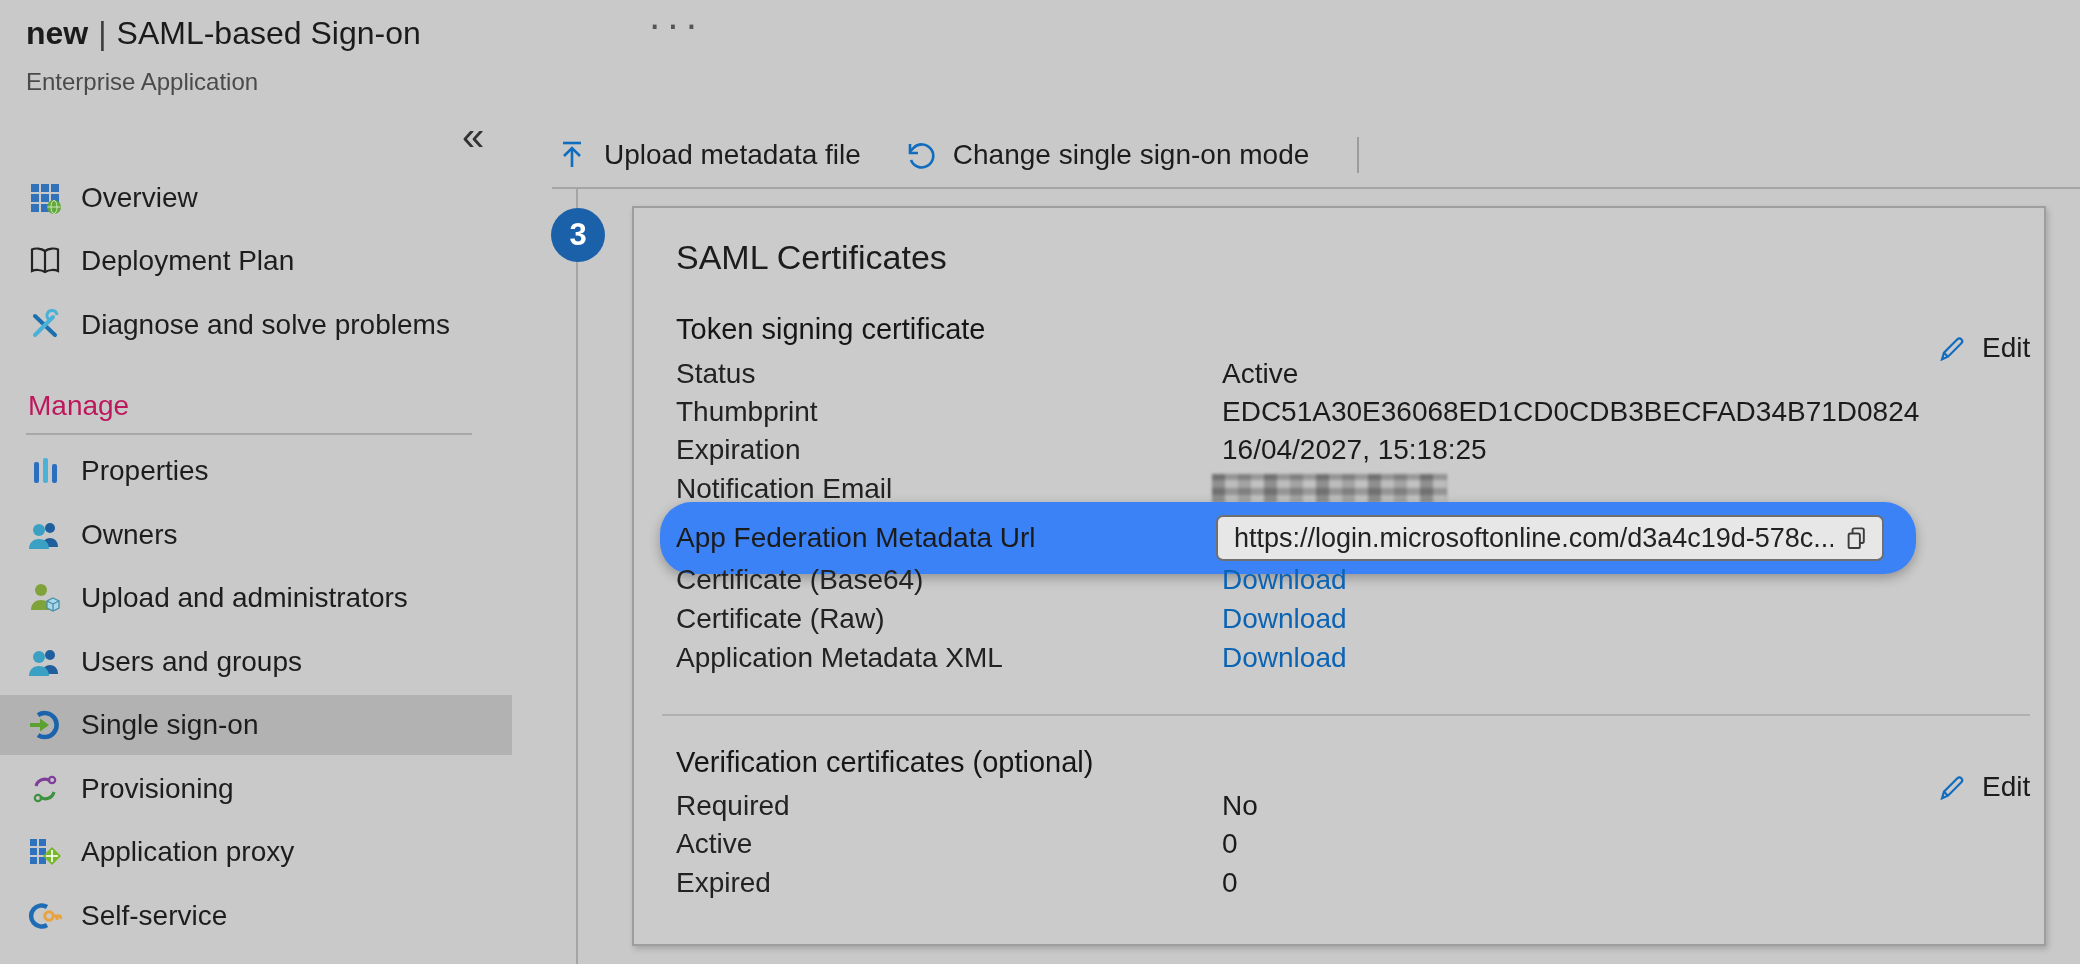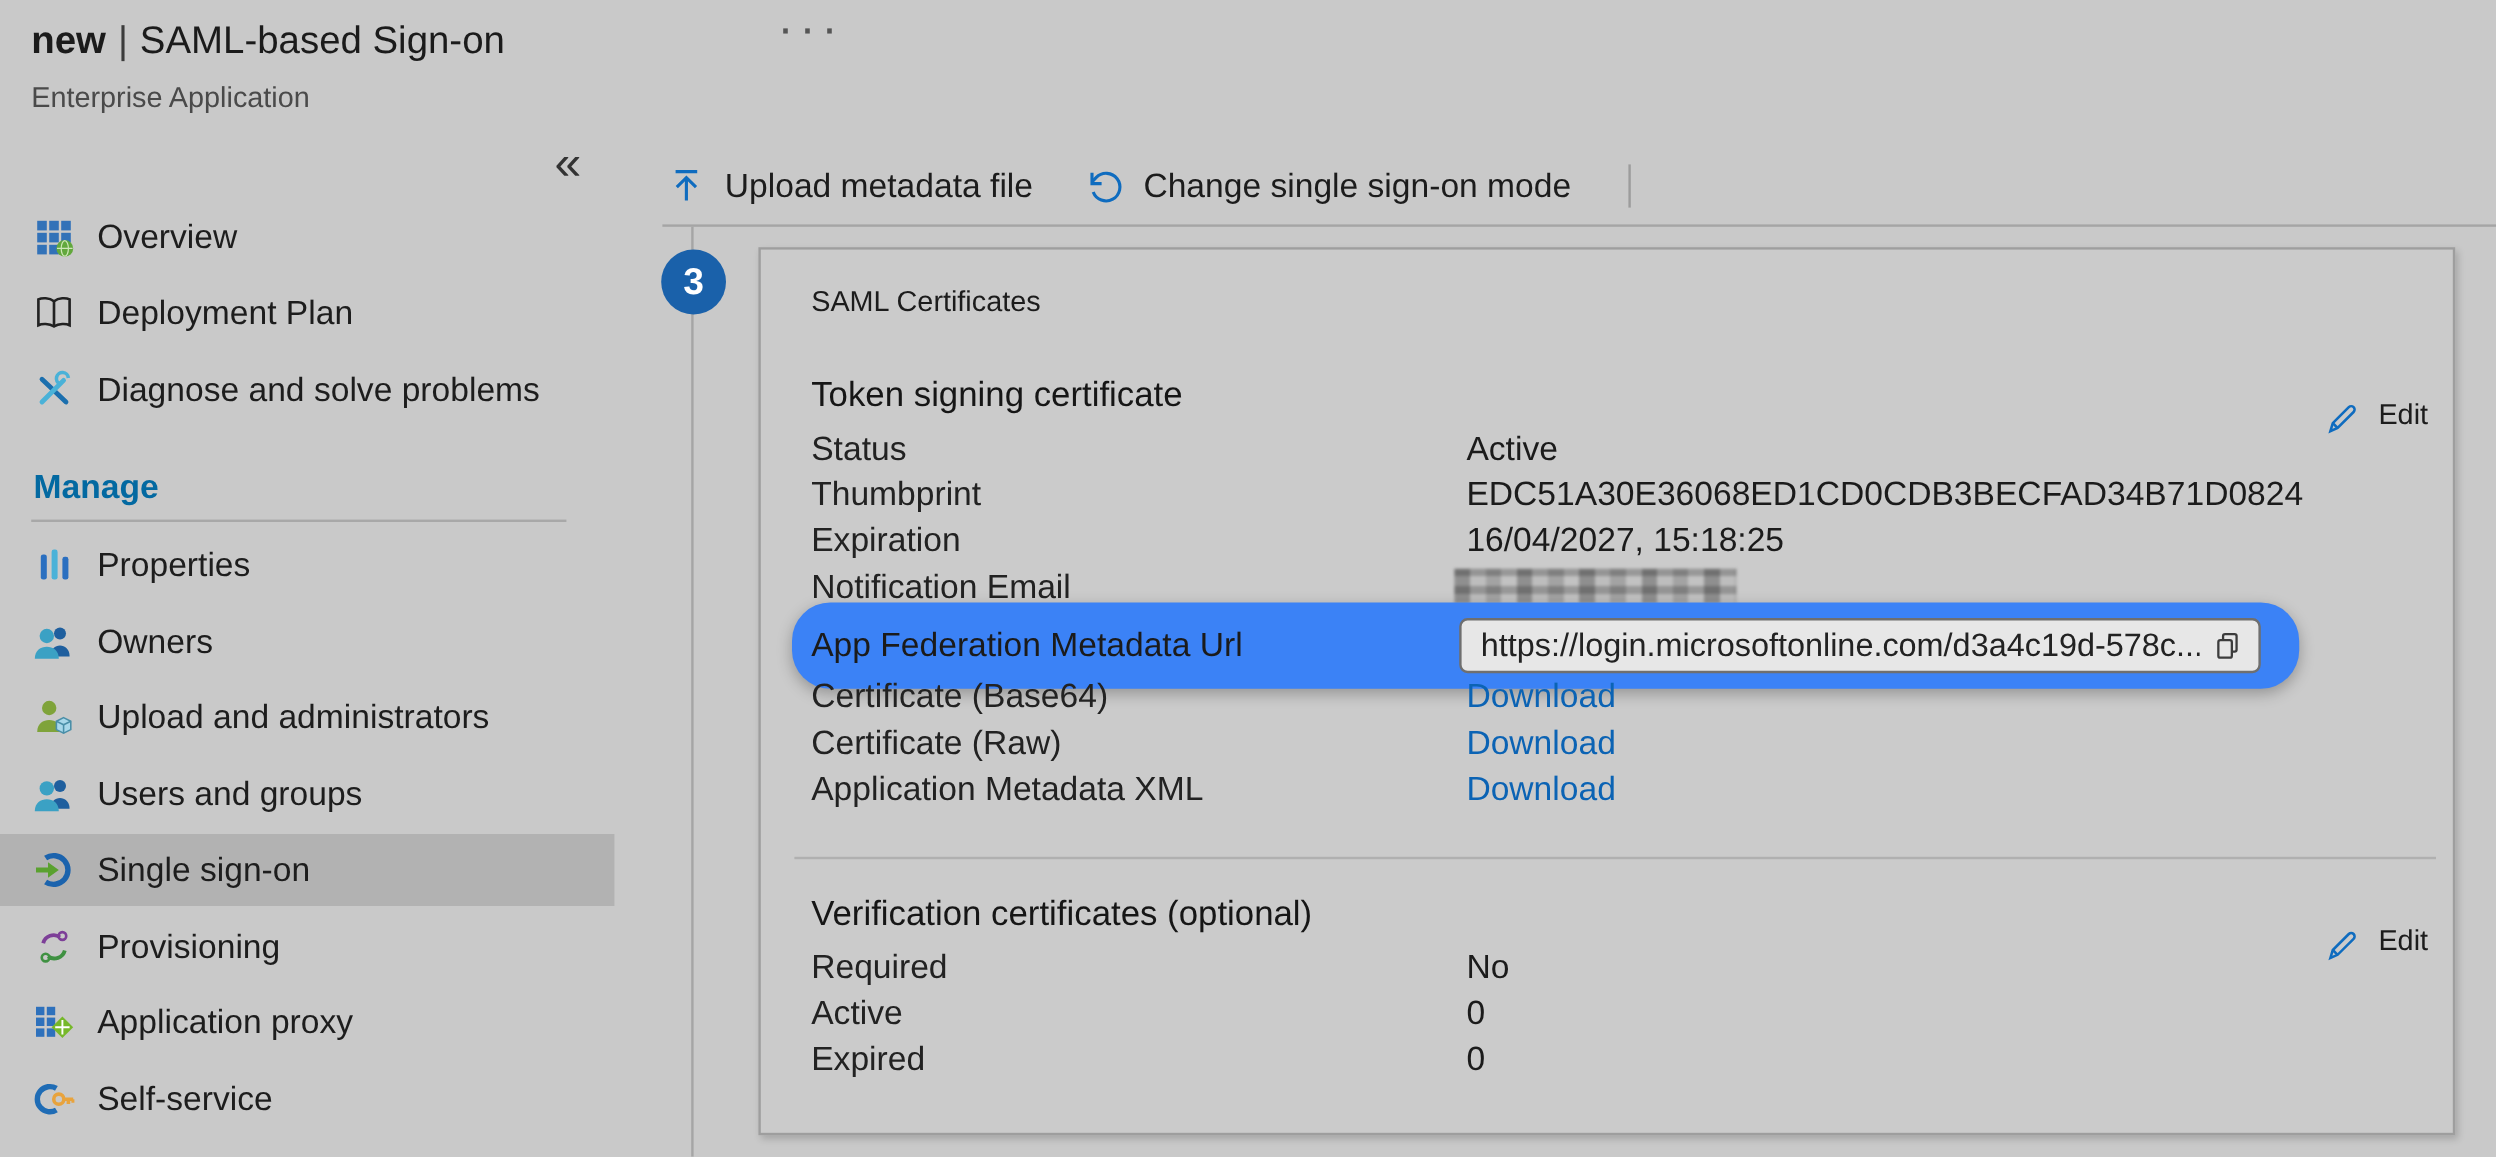--- a/index.html
+++ b/index.html
@@ -20,21 +20,21 @@
   .hdr-sub{left:26px;top:68px;font-size:24px;color:#4a4a4a;}
 
   
   .collapse{left:462px;top:116px;font-size:40px;color:#333;line-height:40px;cursor:pointer;}
   .side-item{
     left:0;width:512px;height:60px;display:flex;align-items:center;
     padding-left:28px;box-sizing:border-box;gap:19px;font-size:28px;color:#1d1d1d;cursor:pointer;
   }
   .side-item.selected{background:#b2b2b2;}
   .side-item svg{flex:0 0 auto;}
-  .side-section{left:28px;top:390px;font-size:28px;font-weight:700;color:#0369a1;}
+  .side-section{left:28px;top:390px;font-size:28px;font-weight:400;color:#be185d;}
   .side-divider{left:26px;top:433px;width:446px;height:2px;background:#a8a8a8;}
 
   
   .toolbar{left:556px;top:124px;height:62px;display:flex;align-items:center;}
   .tb-btn{display:flex;align-items:center;gap:16px;font-size:28px;color:#1c1c1c;cursor:pointer;padding-right:44px;white-space:nowrap;}
   .tb-sep{width:2px;height:36px;background:#9c9c9c;margin:0 28px 0 4px;}
   .toolbar-border{left:552px;top:187px;right:0;height:2px;background:#a5a5a5;}
 
   
   .vline{left:576px;top:189px;width:2px;height:775px;background:#a5a5a5;}
@@ -44,25 +44,25 @@
     display:flex;align-items:center;justify-content:center;
   }
 
   
   .panel{
     left:632px;top:206px;width:1414px;height:740px;box-sizing:border-box;
     background:#cbcbcb;border:2px solid #9e9e9e;
     box-shadow:2px 3px 6px rgba(0,0,0,0.18);
   }
   .panel .abs{position:absolute;}
-  .p-title{left:42px;top:30px;font-size:24px;color:#1c1c1c;}
+  .p-title{left:42px;top:30px;font-size:34px;color:#1c1c1c;}
   .sec-head{left:42px;font-size:29px;font-weight:400;color:#161616;}
   .sec-head.tok{top:105px;}
   .sec-head.ver{top:538px;}
-  .edit-btn{left:1302px;display:flex;align-items:flex-start;gap:14px;font-size:24px;color:#1c1c1c;cursor:pointer;}
+  .edit-btn{left:1302px;display:flex;align-items:flex-start;gap:14px;font-size:28px;color:#1c1c1c;cursor:pointer;}
   .edit-btn.e1{top:124px;}
   .edit-btn.e2{top:563px;}
   .row-label{left:42px;font-size:28px;color:#222;white-space:nowrap;}
   .row-value{left:588px;font-size:28px;color:#1b1b1b;white-space:nowrap;}
   .dl-link{left:588px;font-size:28px;color:#0b63b4;cursor:pointer;text-decoration:none;}
   .redacted{
     left:578px;top:266px;width:235px;height:29px;filter:blur(1.4px);
     background:
       repeating-linear-gradient(90deg,#8f8f8f 0 13px,#bdbdbd 13px 26px,#a3a3a3 26px 39px,#c2c2c2 39px 52px),
       repeating-linear-gradient(0deg,rgba(255,255,255,.30) 0 8px,rgba(70,70,70,.30) 8px 15px);

